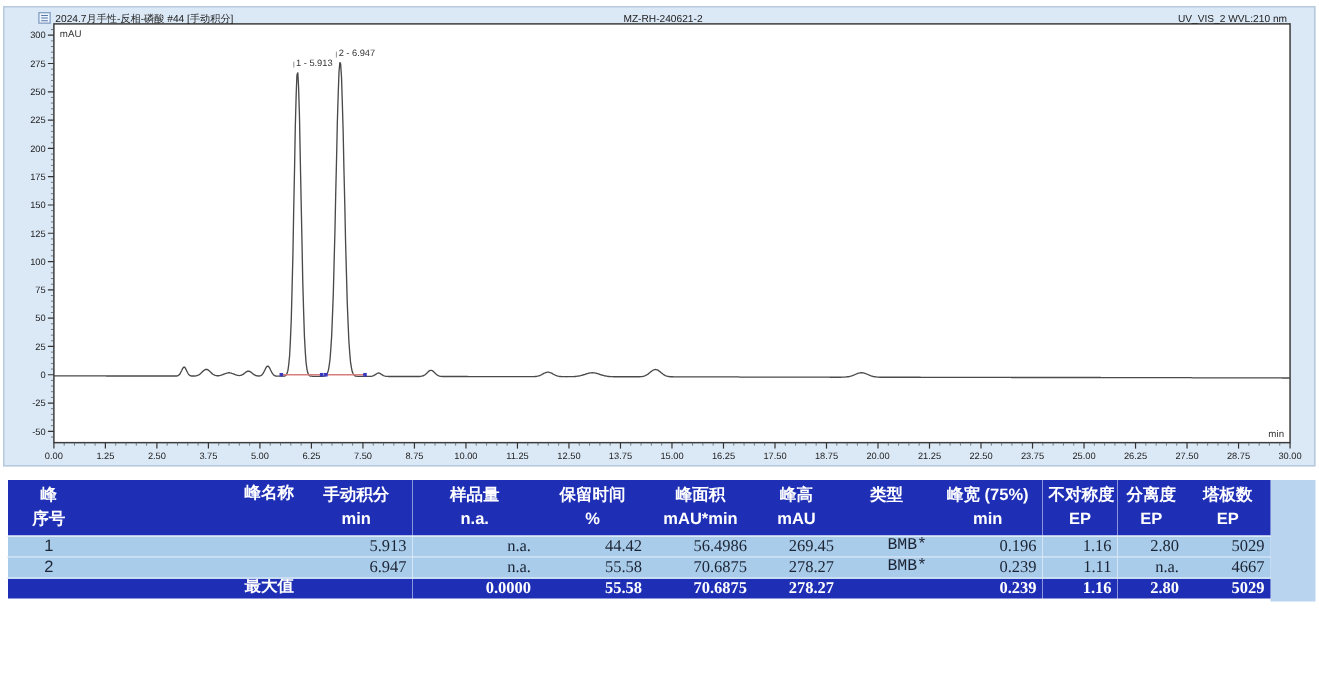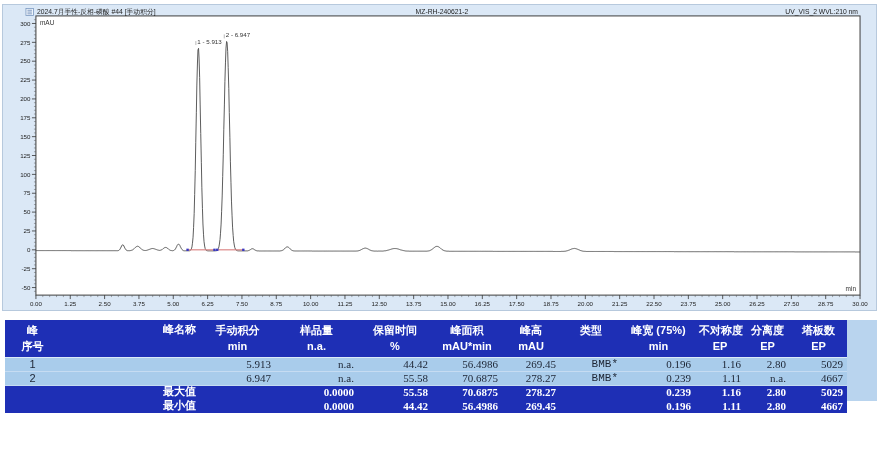--- a/index.html
+++ b/index.html
@@ -390,27 +390,14 @@
         <td class="ar">0.0000</td>
         <td class="ar">55.58</td>
         <td class="ar">70.6875</td>
         <td class="ar">278.27</td>
         <td class="al"></td>
         <td class="ar">0.239</td>
         <td class="ar">1.16</td>
         <td class="ar">2.80</td>
         <td class="ar">5029</td>
       </tr>
-      <tr class="summary-row">
-        <td colspan="2" class="al">最小值</td>
-        <td class="ar"></td>
-        <td class="ar">0.0000</td>
-        <td class="ar">44.42</td>
-        <td class="ar">56.4986</td>
-        <td class="ar">269.45</td>
-        <td class="al"></td>
-        <td class="ar">0.196</td>
-        <td class="ar">1.11</td>
-        <td class="ar">2.80</td>
-        <td class="ar">4667</td>
-      </tr>
     </tbody>
 </table>
 
 </body></html>

